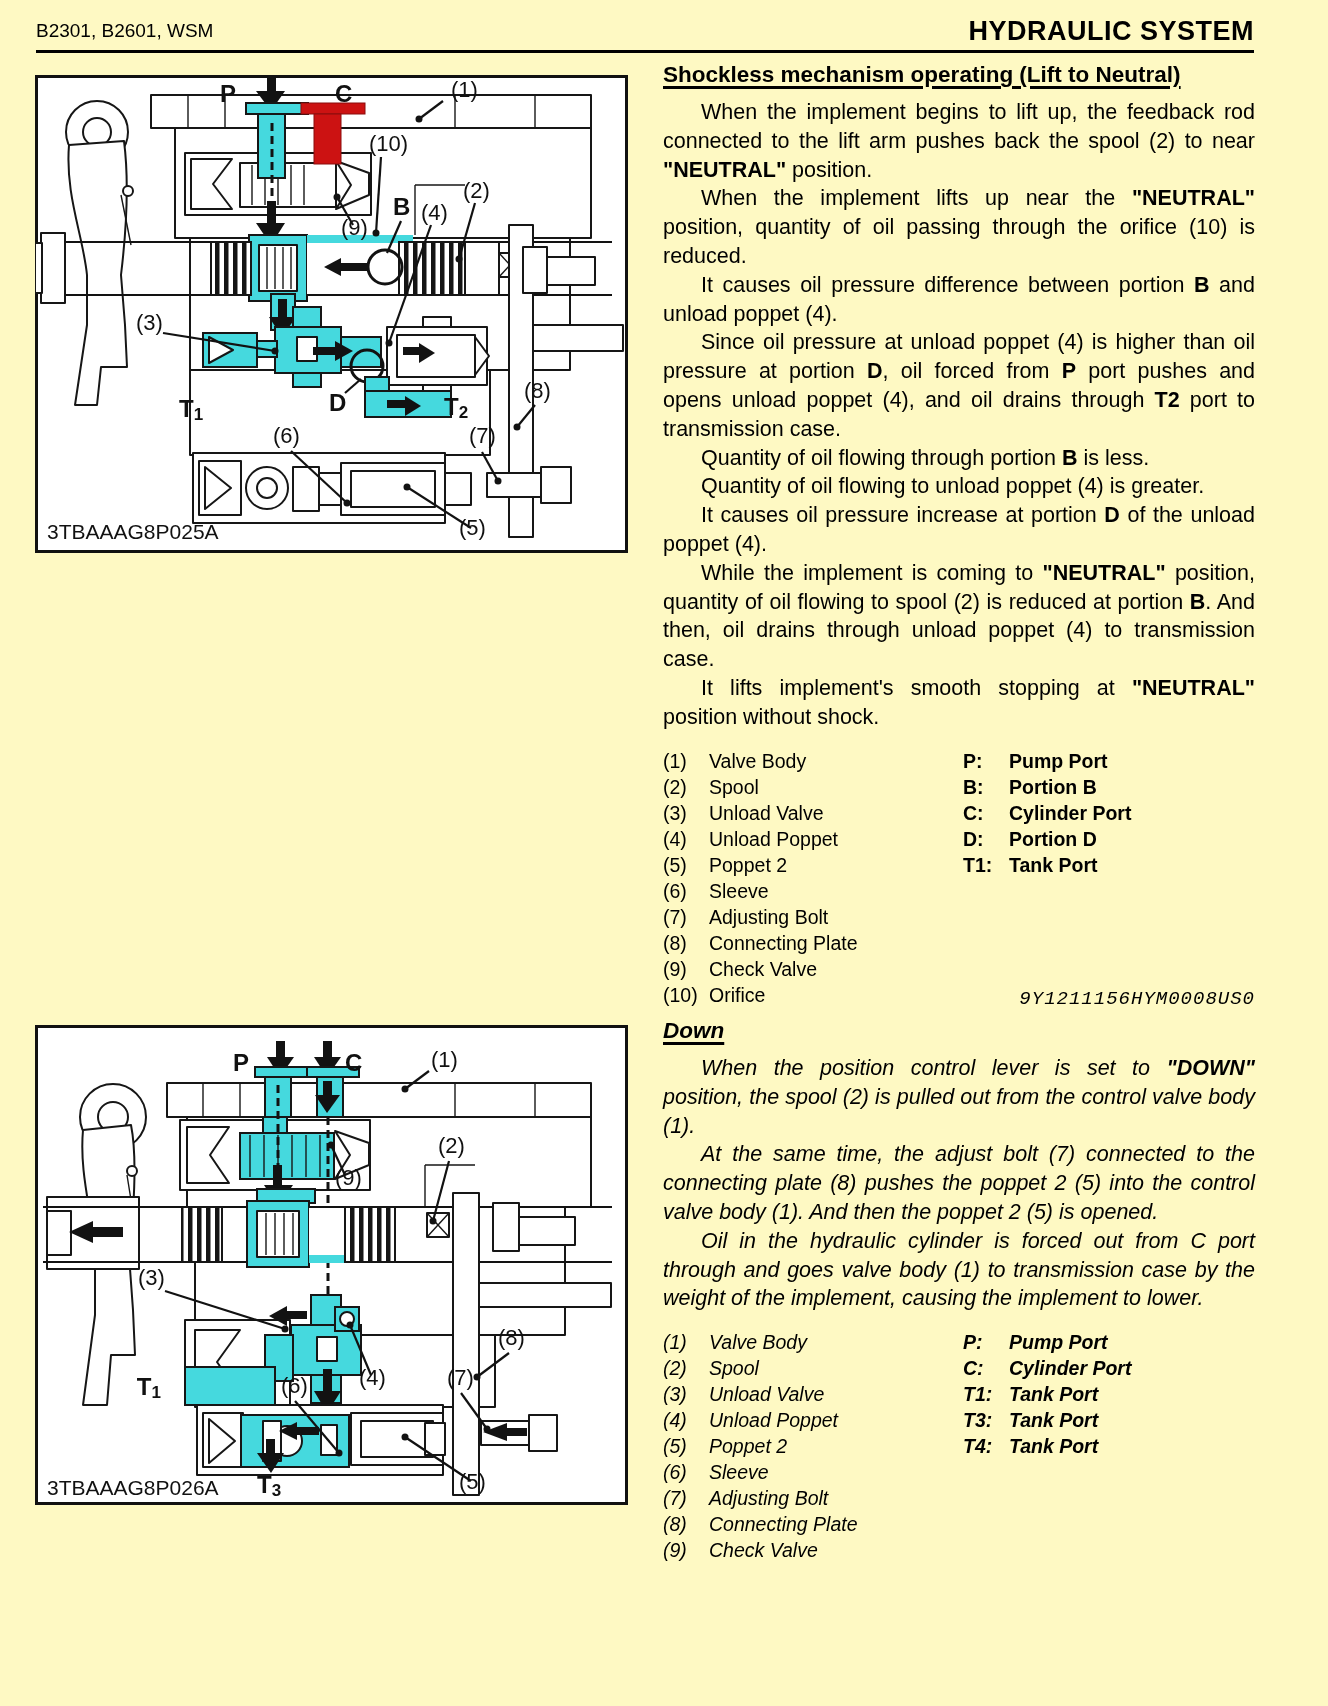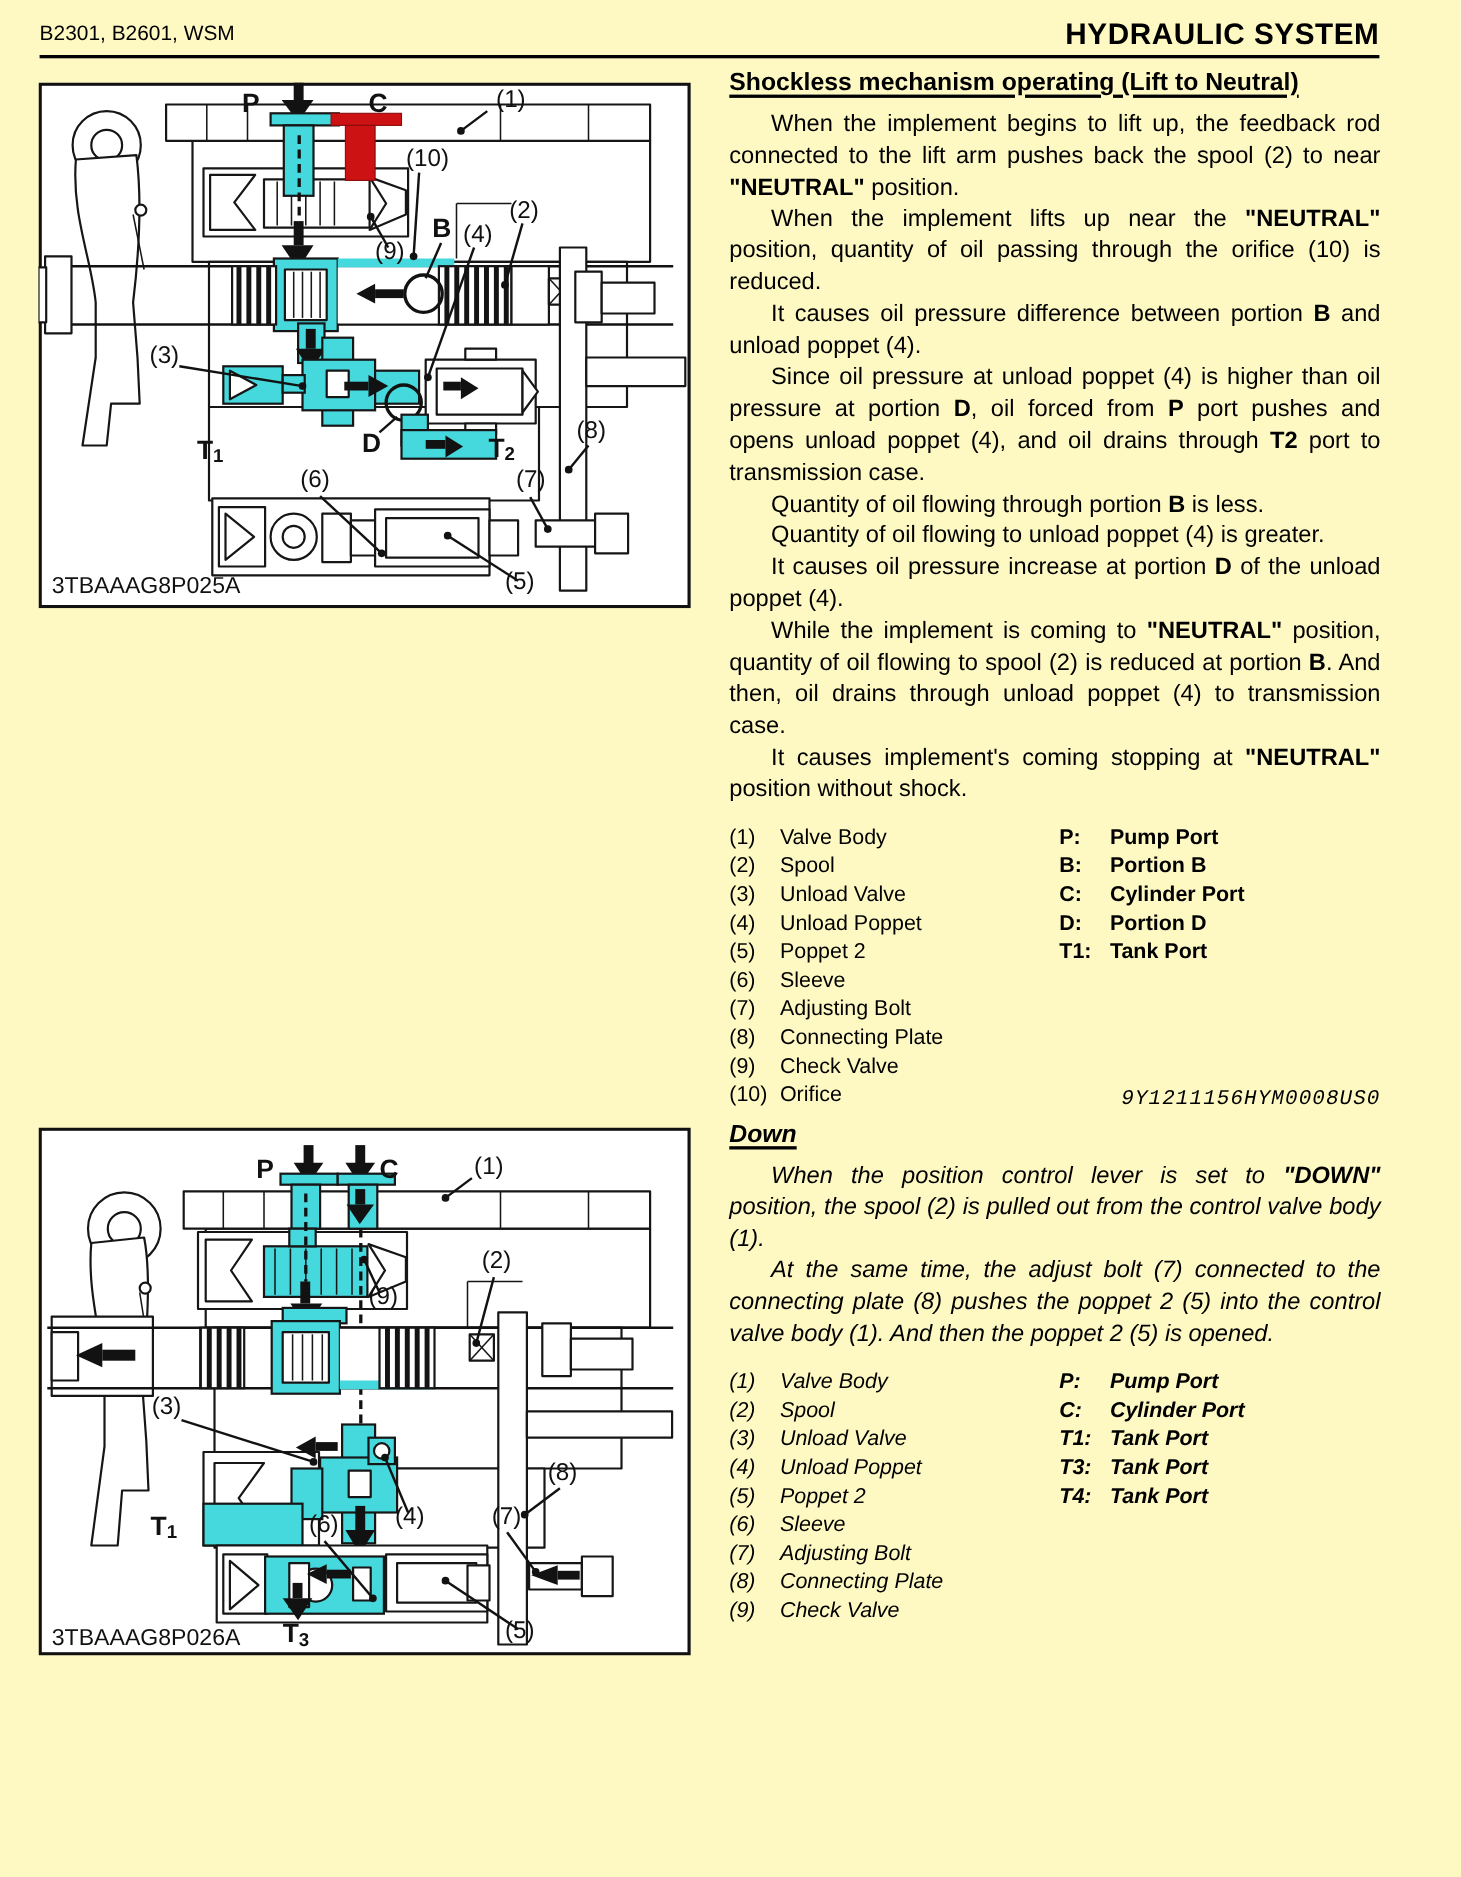--- a/index.html
+++ b/index.html
@@ -425,21 +425,21 @@
   <div class="col-block" id="sec1">
     <h2 class="sect">Shockless mechanism operating (Lift to Neutral)</h2>
     <p class="body"><span>When the implement begins to lift up, the feedback rod connected to the lift arm pushes back the spool (2) to near </span><b>"NEUTRAL"</b><span> position.</span></p>
     <p class="body"><span>When the implement lifts up near the </span><b>"NEUTRAL"</b><span> position, quantity of oil passing through the orifice (10) is reduced.</span></p>
     <p class="body"><span>It causes oil pressure difference between portion </span><b>B</b><span> and unload poppet (4).</span></p>
     <p class="body"><span>Since oil pressure at unload poppet (4) is higher than oil pressure at portion </span><b>D</b><span>, oil forced from </span><b>P</b><span> port pushes and opens unload poppet (4), and oil drains through </span><b>T2</b><span> port to transmission case.</span></p>
     <p class="body"><span>Quantity of oil flowing through portion </span><b>B</b><span> is less.</span></p>
     <p class="body"><span>Quantity of oil flowing to unload poppet (4) is greater.</span></p>
     <p class="body"><span>It causes oil pressure increase at portion </span><b>D</b><span> of the unload poppet (4).</span></p>
     <p class="body"><span>While the implement is coming to </span><b>"NEUTRAL"</b><span> position, quantity of oil flowing to spool (2) is reduced at portion </span><b>B</b><span>. And then, oil drains through unload poppet (4) to transmission case.</span></p>
-    <p class="body"><span>It causes implement's coming stopping at </span><b>"NEUTRAL"</b><span> position without shock.</span></p>
+    <p class="body"><span>It lifts implement's smooth stopping at </span><b>"NEUTRAL"</b><span> position without shock.</span></p>
 
     <div class="legend">
       <div class="parts">
         <div class="lrow">
             <span class="lnum">(1)</span>
             <span>Valve Body</span>
           </div>
         <div class="lrow">
             <span class="lnum">(2)</span>
             <span>Spool</span>
@@ -500,20 +500,21 @@
           </div>
       </div>
     </div>
   </div>
 
   <div class="col-block" id="sec2">
     <div class="refcode">9Y1211156HYM0008US0</div>
     <h2 class="sect">Down</h2>
     <p class="body"><span>When the position control lever is set to </span><b>"DOWN"</b><span> position, the spool (2) is pulled out from the control valve body (1).</span></p>
     <p class="body"><span>At the same time, the adjust bolt (7) connected to the connecting plate (8) pushes the poppet 2 (5) into the control valve body (1). And then the poppet 2 (5) is opened.</span></p>
+    <p class="body"><span>Oil in the hydraulic cylinder is forced out from C port through and goes valve body (1) to transmission case by the weight of the implement, causing the implement to lower.</span></p>
 
     <div class="legend">
       <div class="parts">
         <div class="lrow">
             <span class="lnum">(1)</span>
             <span>Valve Body</span>
           </div>
         <div class="lrow">
             <span class="lnum">(2)</span>
             <span>Spool</span>

